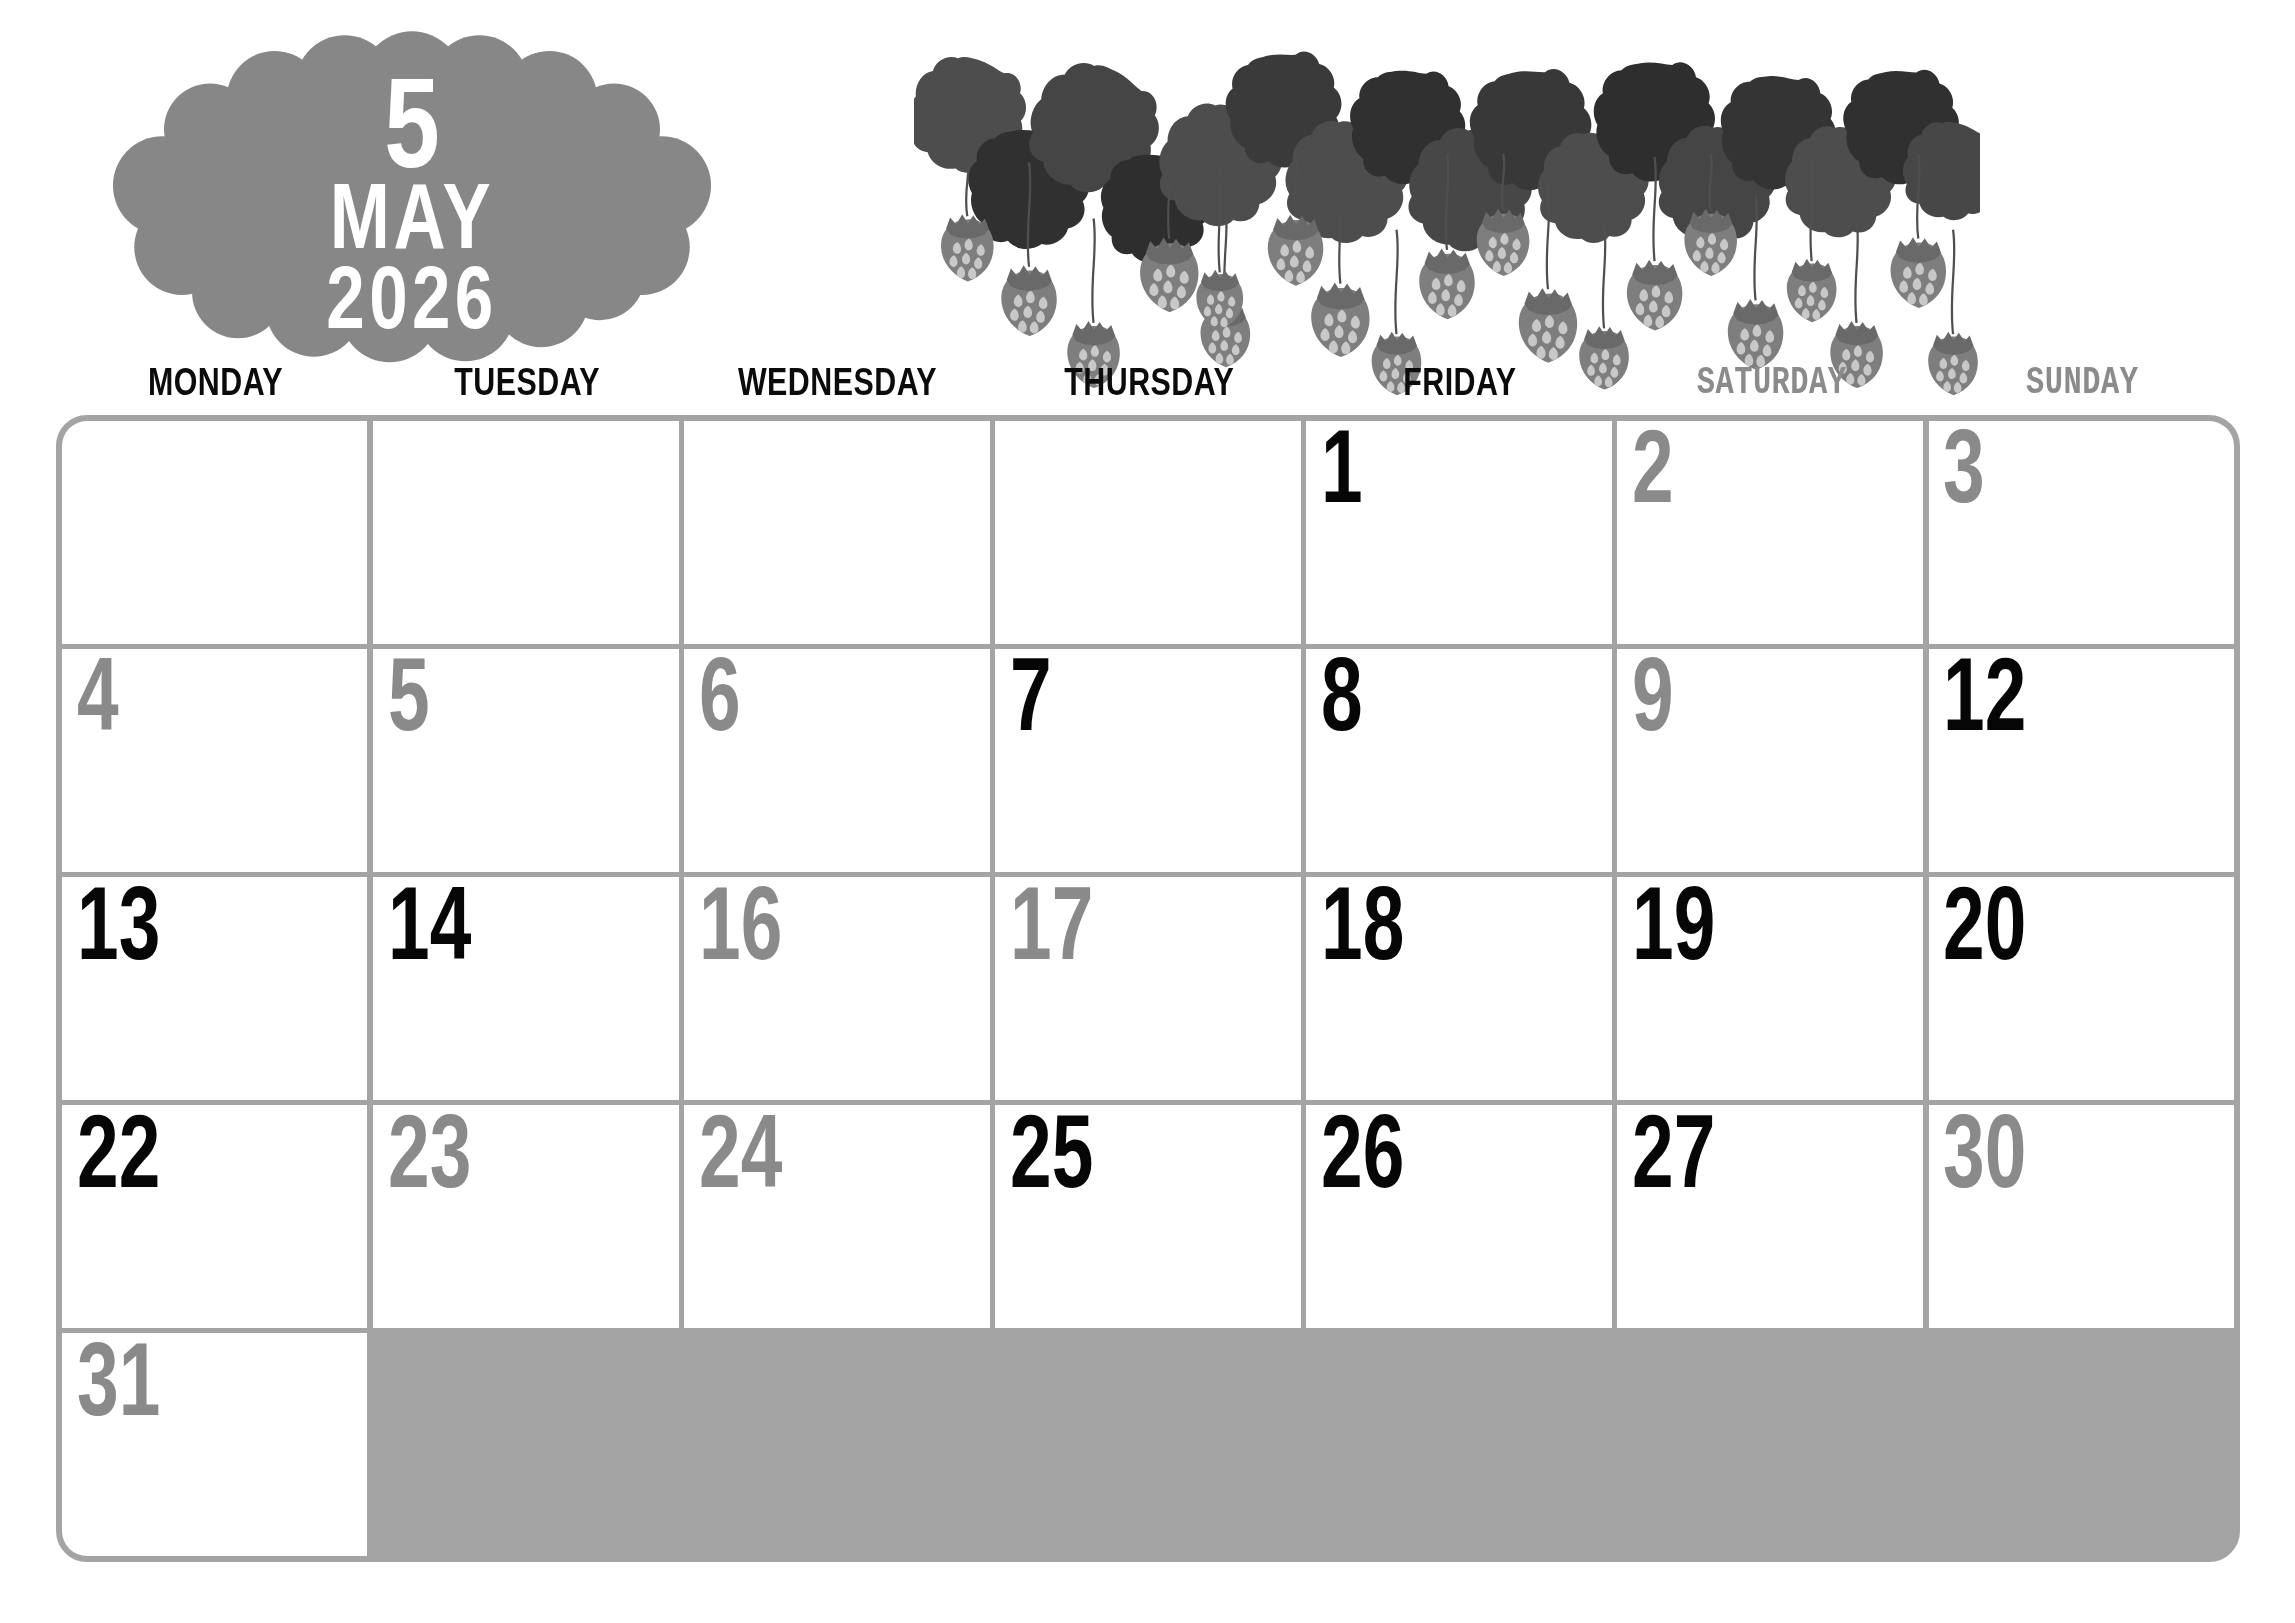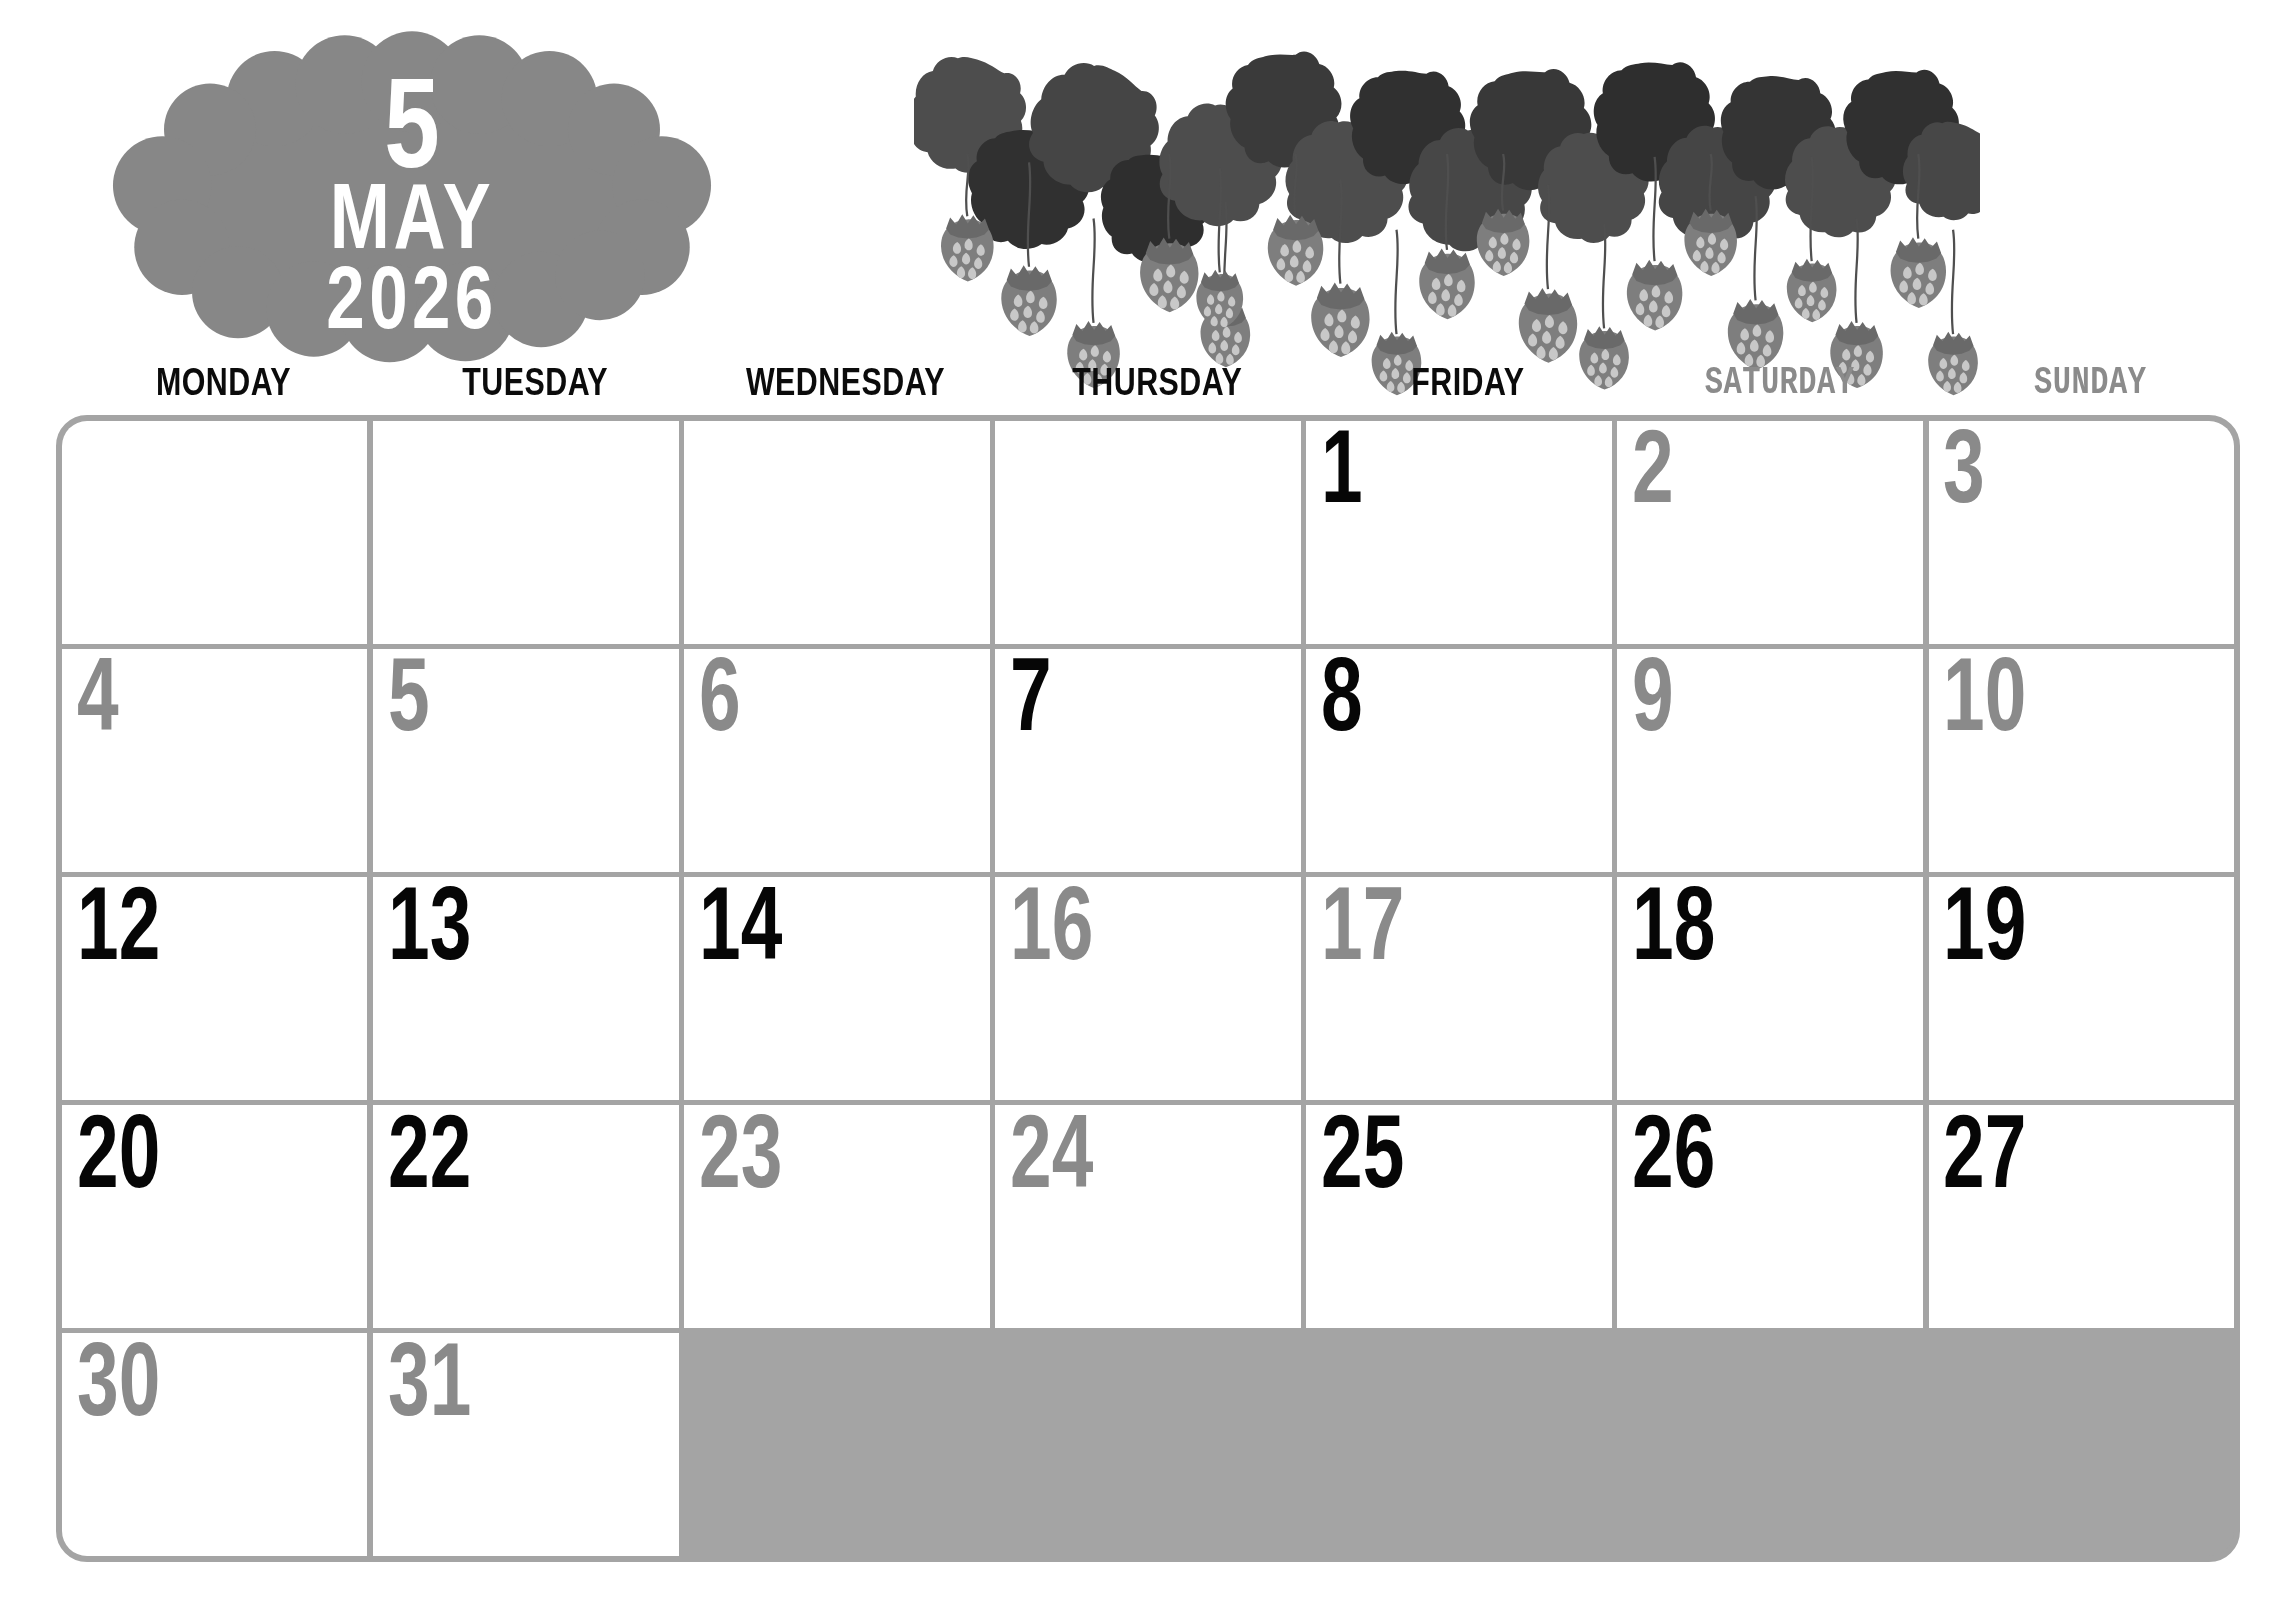--- a/index.html
+++ b/index.html
@@ -10,21 +10,21 @@
     font-family:"Liberation Sans",sans-serif;
     overflow:hidden;
   }
   
   .badge-svg{position:absolute;left:95px;top:19.6px;width:634px;height:348px;}
   .badge-text{fill:#ffffff;font-weight:bold;font-family:"Liberation Sans",sans-serif;}
   
   .deco-svg{position:absolute;left:914px;top:22.4px;width:1066px;height:393px;}
   
   .weekday-row{
-    position:absolute;left:68px;top:360px;width:2178px;height:45px;
+    position:absolute;left:60px;top:360px;width:2178px;height:45px;
     display:flex;
   }
   .weekday{
     flex:1;display:flex;align-items:center;justify-content:center;
     font-weight:bold;font-size:38px;color:#0b0b0b;letter-spacing:0.6px;
     white-space:nowrap;
   }
   .weekday>span{display:inline-block;transform:scaleX(0.8);}
   .weekday.muted{color:#8b8b8b;font-family:Liberation Mono, monospace;}
   
@@ -210,21 +210,20 @@
       <div class="cell"></div>
       <div class="cell"><span class="num">1</span></div>
       <div class="cell"><span class="num muted">2</span></div>
       <div class="cell"><span class="num muted">3</span></div>
       <div class="cell"><span class="num muted">4</span></div>
       <div class="cell"><span class="num muted">5</span></div>
       <div class="cell"><span class="num muted">6</span></div>
       <div class="cell"><span class="num">7</span></div>
       <div class="cell"><span class="num">8</span></div>
       <div class="cell"><span class="num muted">9</span></div>
-      <div class="cell"><span class="num muted">10</span></div>
       <div class="cell"><span class="num">12</span></div>
       <div class="cell"><span class="num">13</span></div>
       <div class="cell"><span class="num">14</span></div>
       <div class="cell"><span class="num muted">16</span></div>
       <div class="cell"><span class="num muted">17</span></div>
       <div class="cell"><span class="num">18</span></div>
       <div class="cell"><span class="num">19</span></div>
       <div class="cell"><span class="num">20</span></div>
       <div class="cell"><span class="num">22</span></div>
       <div class="cell"><span class="num muted">23</span></div>

